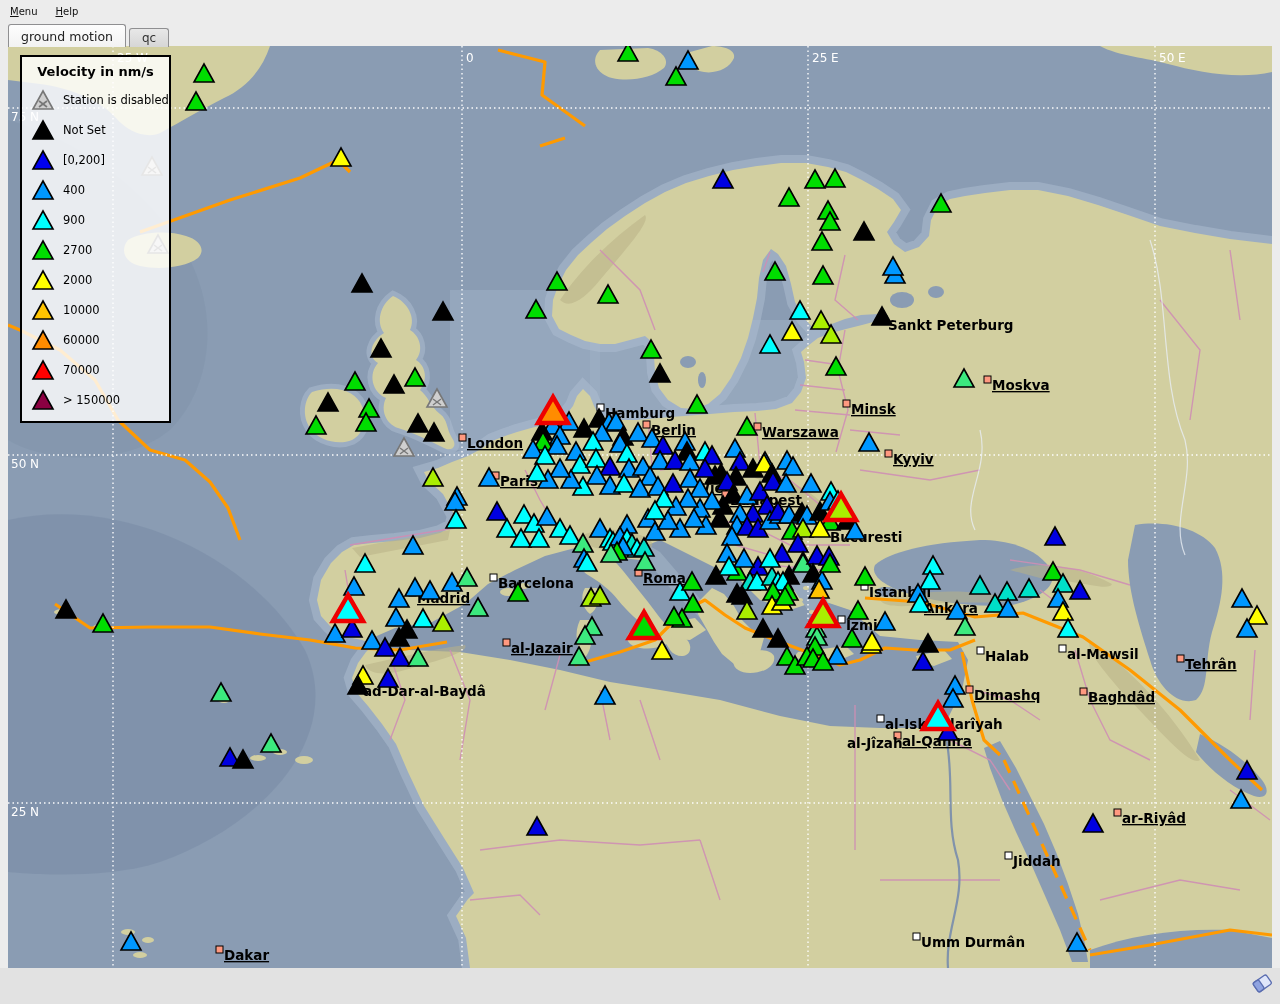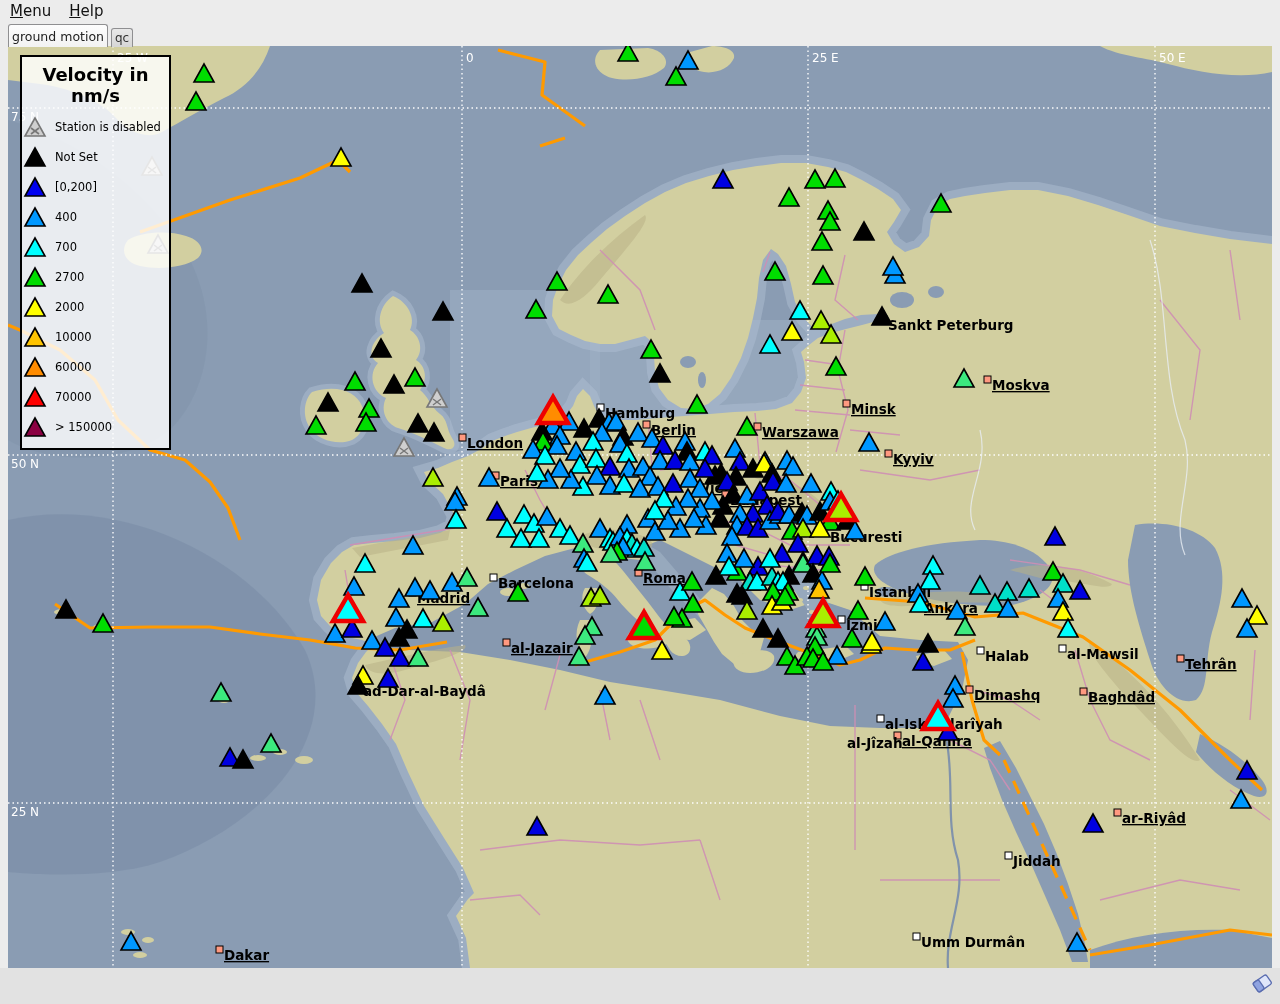--- a/index.html
+++ b/index.html
@@ -1,38 +1,38 @@
 <!DOCTYPE html>
 <html><head>
 <meta charset="utf-8">
 <style>
   html,body{margin:0;padding:0;width:1280px;height:1004px;overflow:hidden;
     font-family:"DejaVu Sans","Liberation Sans",sans-serif;background:#ececec;}
   #window{position:relative;width:1280px;height:1004px;background:#ececec;}
   
   #menubar{position:absolute;left:0;top:0;width:100%;height:22px;background:#ececec;
-    display:flex;align-items:center;font-size:15px;color:#111;}
+    display:flex;align-items:center;font-size:10px;color:#111;}
   .menu-item{padding:2px 8px;margin-left:2px;cursor:default;}
   .menu-item u{text-decoration:underline;}
   
   #tabbar{position:absolute;left:8px;top:24px;height:23px;display:flex;align-items:flex-end;z-index:5;}
   .tab{box-sizing:border-box;border:1px solid #8f8f91;border-bottom:none;
-    border-radius:3px 3px 0 0;padding:0 3px;font-size:12.5px;color:#222;
+    border-radius:3px 3px 0 0;padding:0 12px;font-size:12.5px;color:#222;
     display:flex;align-items:center;justify-content:center;}
   .tab.active{height:23px;background:linear-gradient(#fdfdfd,#f2f2f2);position:relative;z-index:6;}
   .tab.inactive{height:19px;background:linear-gradient(#e8e8e8,#d6d6d6);margin-left:3px;font-size:12px;color:#333;}
   
   #mapframe{position:absolute;left:8px;top:46px;width:1264px;height:922px;
     box-shadow:inset 1px 1px 0 #8a8a8a, inset -1px -1px 0 #ffffff;background:#8a9cb3;border-radius:21px;}
   #mapsvg{position:absolute;left:0;top:0;}
   
   #legend{position:absolute;left:12px;top:9px;width:147px;background:rgba(255,255,255,0.82);
     border:2px solid #000;z-index:4;padding:4px 0 6px 0;}
-  #legend .ltitle{font-size:18px;font-weight:bold;text-align:center;margin:3px 0 6px 0;color:#000;}
-  .lrow{display:flex;align-items:center;height:30px;}
+  #legend .ltitle{font-size:13px;font-weight:bold;text-align:center;margin:3px 0 6px 0;color:#000;}
+  .lrow{display:flex;align-items:center;height:30px;padding-left:8px;}
   .lrow svg{flex:0 0 26px;}
   .lrow .llabel{font-size:11.5px;color:#000;margin-left:7px;white-space:nowrap;}
   
   #statusbar{position:absolute;left:0;top:968px;width:1280px;height:36px;background:#e2e2e2;}
   #statusicon{position:absolute;right:6px;bottom:5px;}
 </style>
 </head>
 <body>
 
 <div id="window">
@@ -602,21 +602,21 @@
           <div class="lrow">
             <svg width="26" height="24">
               <polygon points="13,3 3,21 23,21" fill="#0098ff" stroke="#000" stroke-width="1.6"></polygon>
             </svg>
             <span class="llabel">400</span>
           </div>
           <div class="lrow">
             <svg width="26" height="24">
               <polygon points="13,3 3,21 23,21" fill="#00ffff" stroke="#000" stroke-width="1.6"></polygon>
             </svg>
-            <span class="llabel">700</span>
+            <span class="llabel">900</span>
           </div>
           <div class="lrow">
             <svg width="26" height="24">
               <polygon points="13,3 3,21 23,21" fill="#00dd00" stroke="#000" stroke-width="1.6"></polygon>
             </svg>
             <span class="llabel">2700</span>
           </div>
           <div class="lrow">
             <svg width="26" height="24">
               <polygon points="13,3 3,21 23,21" fill="#ffff00" stroke="#000" stroke-width="1.6"></polygon>

